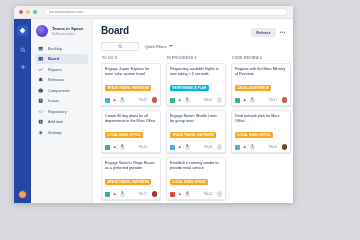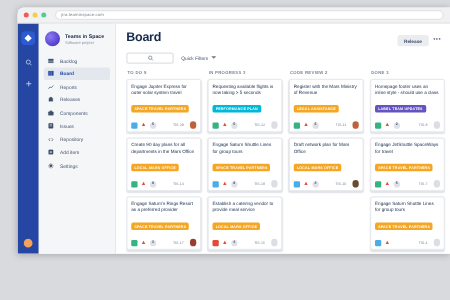--- a/index.html
+++ b/index.html
@@ -5,21 +5,21 @@
   * { box-sizing: border-box; margin: 0; padding: 0; }
   html, body {
     width: 360px; height: 203px;
     background: #d8dade;
     font-family: "Liberation Sans", sans-serif;
     overflow: hidden;
   }
   .window {
     position: absolute;
     left: 14px; top: 6px;
-    width: 346px; height: 197px;
+    width: 279px; height: 197px;
     background: #fff;
     border-radius: 5px 0 0 0;
     box-shadow: 0 1px 6px rgba(0,0,0,.22);
     overflow: hidden;
     display: flex; flex-direction: column; justify-content: space-between;
   }
   
   .chrome {
     height: 13px;
     background: #f1f1f3;

